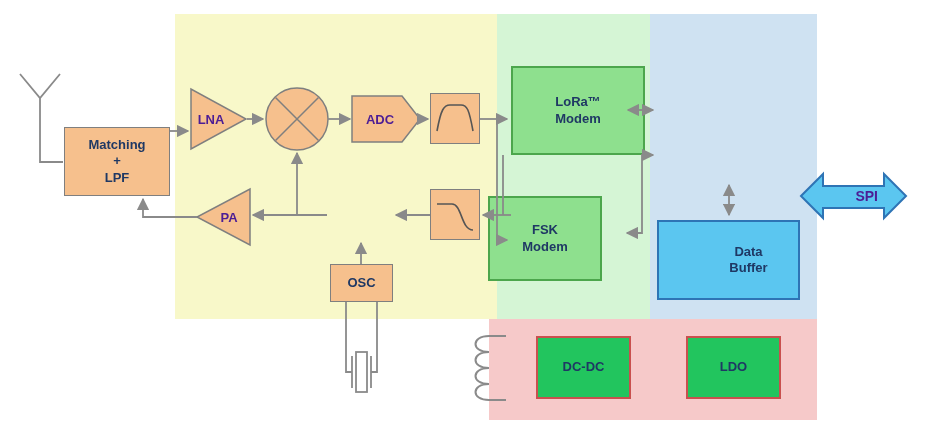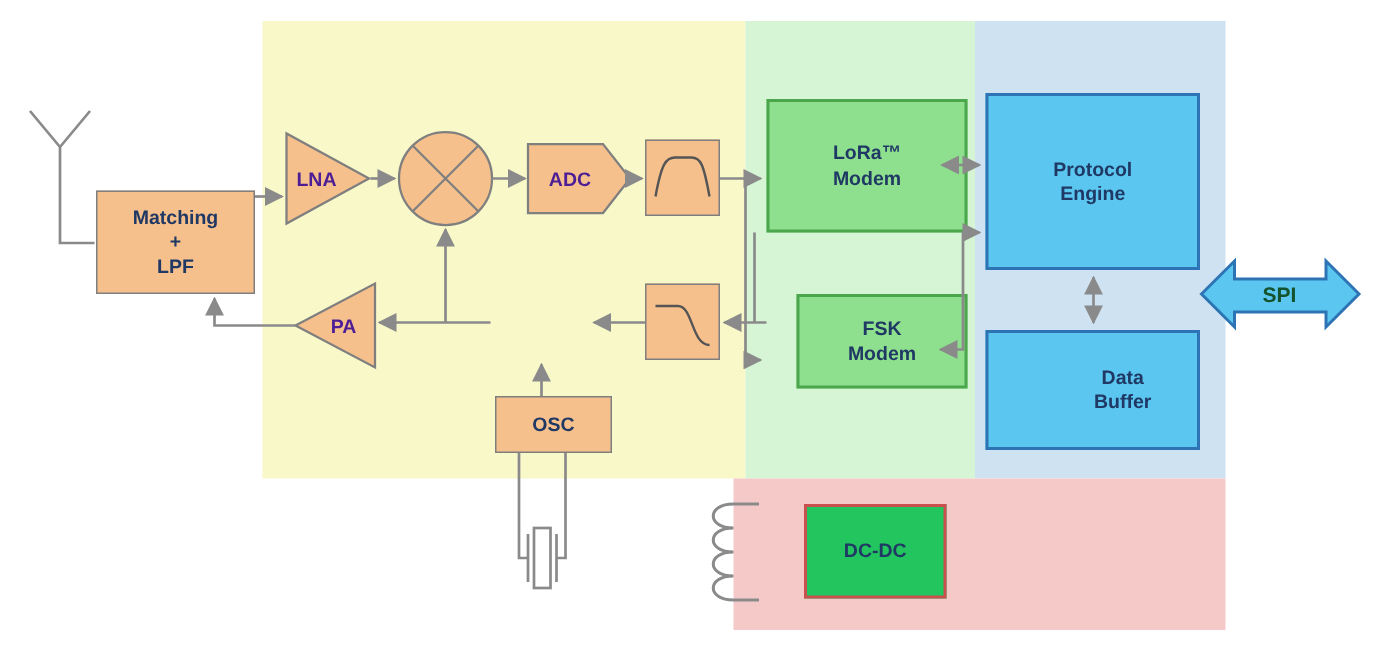--- a/index.html
+++ b/index.html
@@ -15,39 +15,39 @@
   .box { position:absolute; z-index:2; display:flex; flex-direction:column; align-items:center;
          justify-content:center; text-align:center; font-weight:bold; font-size:13px;
          color:#1f3864; line-height:1.25; }
   .orange { background:#f6c08d; border:1.5px solid #7f7f7f;text-align:center; }
   .green  { background:#8ee08e; border:2px solid #4ca64c; }
   .blue   { background:#5bc6f0; border:2px solid #2e74b5; }
   .pink   { background:#22c55e; border:2px solid #c9504e; }
 
   .b-matching { left:64px;  top:127px; width:106px; height:69px; }
   .b-pll      { left:327px; top:189px; width:66px;  height:51px; }
-  .b-osc      { left:330px; top:264px; width:78px;  height:38px; }
+  .b-osc      { left:330px; top:264px; width:63px;  height:38px; }
   .b-filter1  { left:430px; top:93px;  width:50px;  height:51px; }
   .b-filter2  { left:430px; top:189px; width:50px;  height:51px; }
   .b-lora     { left:511px; top:66px;  width:134px; height:89px; }
-  .b-fsk      { left:531px; top:196px; width:114px; height:63px; }
+  .b-fsk      { left:488px; top:196px; width:114px; height:85px; }
   .b-pe       { left:657px; top:62px;  width:143px; height:118px; }
   .b-db       { left:657px; top:220px; width:143px; height:80px;padding-left:40px; }
   .b-dcdc     { left:536px; top:336px; width:95px;  height:63px; }
   .b-ldo      { left:686px; top:336px; width:95px;  height:63px; }
 
   svg.wires { position:absolute; left:0; top:0; z-index:3; pointer-events:none; }
 
   .shape-label { position:absolute; z-index:4; font-weight:bold; font-size:13px;
                  color:#4c1d95; text-align:center; }
   .l-title { left:197px; top:44px;  color:#404040; font-size:13.5px; text-align:left; }
   .l-lna   { left:188px; top:112px; width:46px; }
   .l-pa    { left:206px; top:210px; width:46px; }
   .l-adc   { left:357px; top:112px; width:46px; }
-  .l-spi   { left:828px; top:188px; width:50px; font-size:14px; color:#14532d; }
+  .l-spi   { left:828px; top:188px; width:50px; font-size:14px; color:#4c1d95;text-align:right; }
 </style>
 </head>
 <body>
 
 <div class="canvas">
 
   <div class="region region-afe"></div>
   <div class="region region-modem"></div>
   <div class="region region-digital"></div>
   <div class="region region-power"></div>
@@ -63,30 +63,29 @@
   <div class="box orange b-filter1"></div>
   <div class="box orange b-filter2"></div>
   <div class="box green b-lora">
     <span>LoRa™</span>
     <span>Modem</span>
   </div>
   <div class="box green b-fsk">
     <span>FSK</span>
     <span>Modem</span>
   </div>
-  <div class="box blue b-pe">
-    <span>Protocol</span>
-    <span>Engine</span>
-  </div>
   <div class="box blue b-db">
     <span>Data</span>
     <span>Buffer</span>
   </div>
   <div class="box pink b-dcdc">
     <span>DC-DC</span>
+  </div>
+  <div class="box pink b-ldo">
+    <span>LDO</span>
   </div>
 
   <svg class="wires" width="927" height="431" viewBox="0 0 927 431">
     <defs>
       <marker id="ah" viewBox="0 0 10 10" refX="9" refY="5" markerWidth="7" markerHeight="7" orient="auto-start-reverse">
         <path d="M0,0 L10,5 L0,10 z" fill="#8a8a8a"></path>
       </marker>
     </defs>
 
     <path d="M20,74 L40,98 L60,74 M40,98 L40,162 L63,162" fill="none" stroke="#8a8a8a" stroke-width="1.8"></path>

